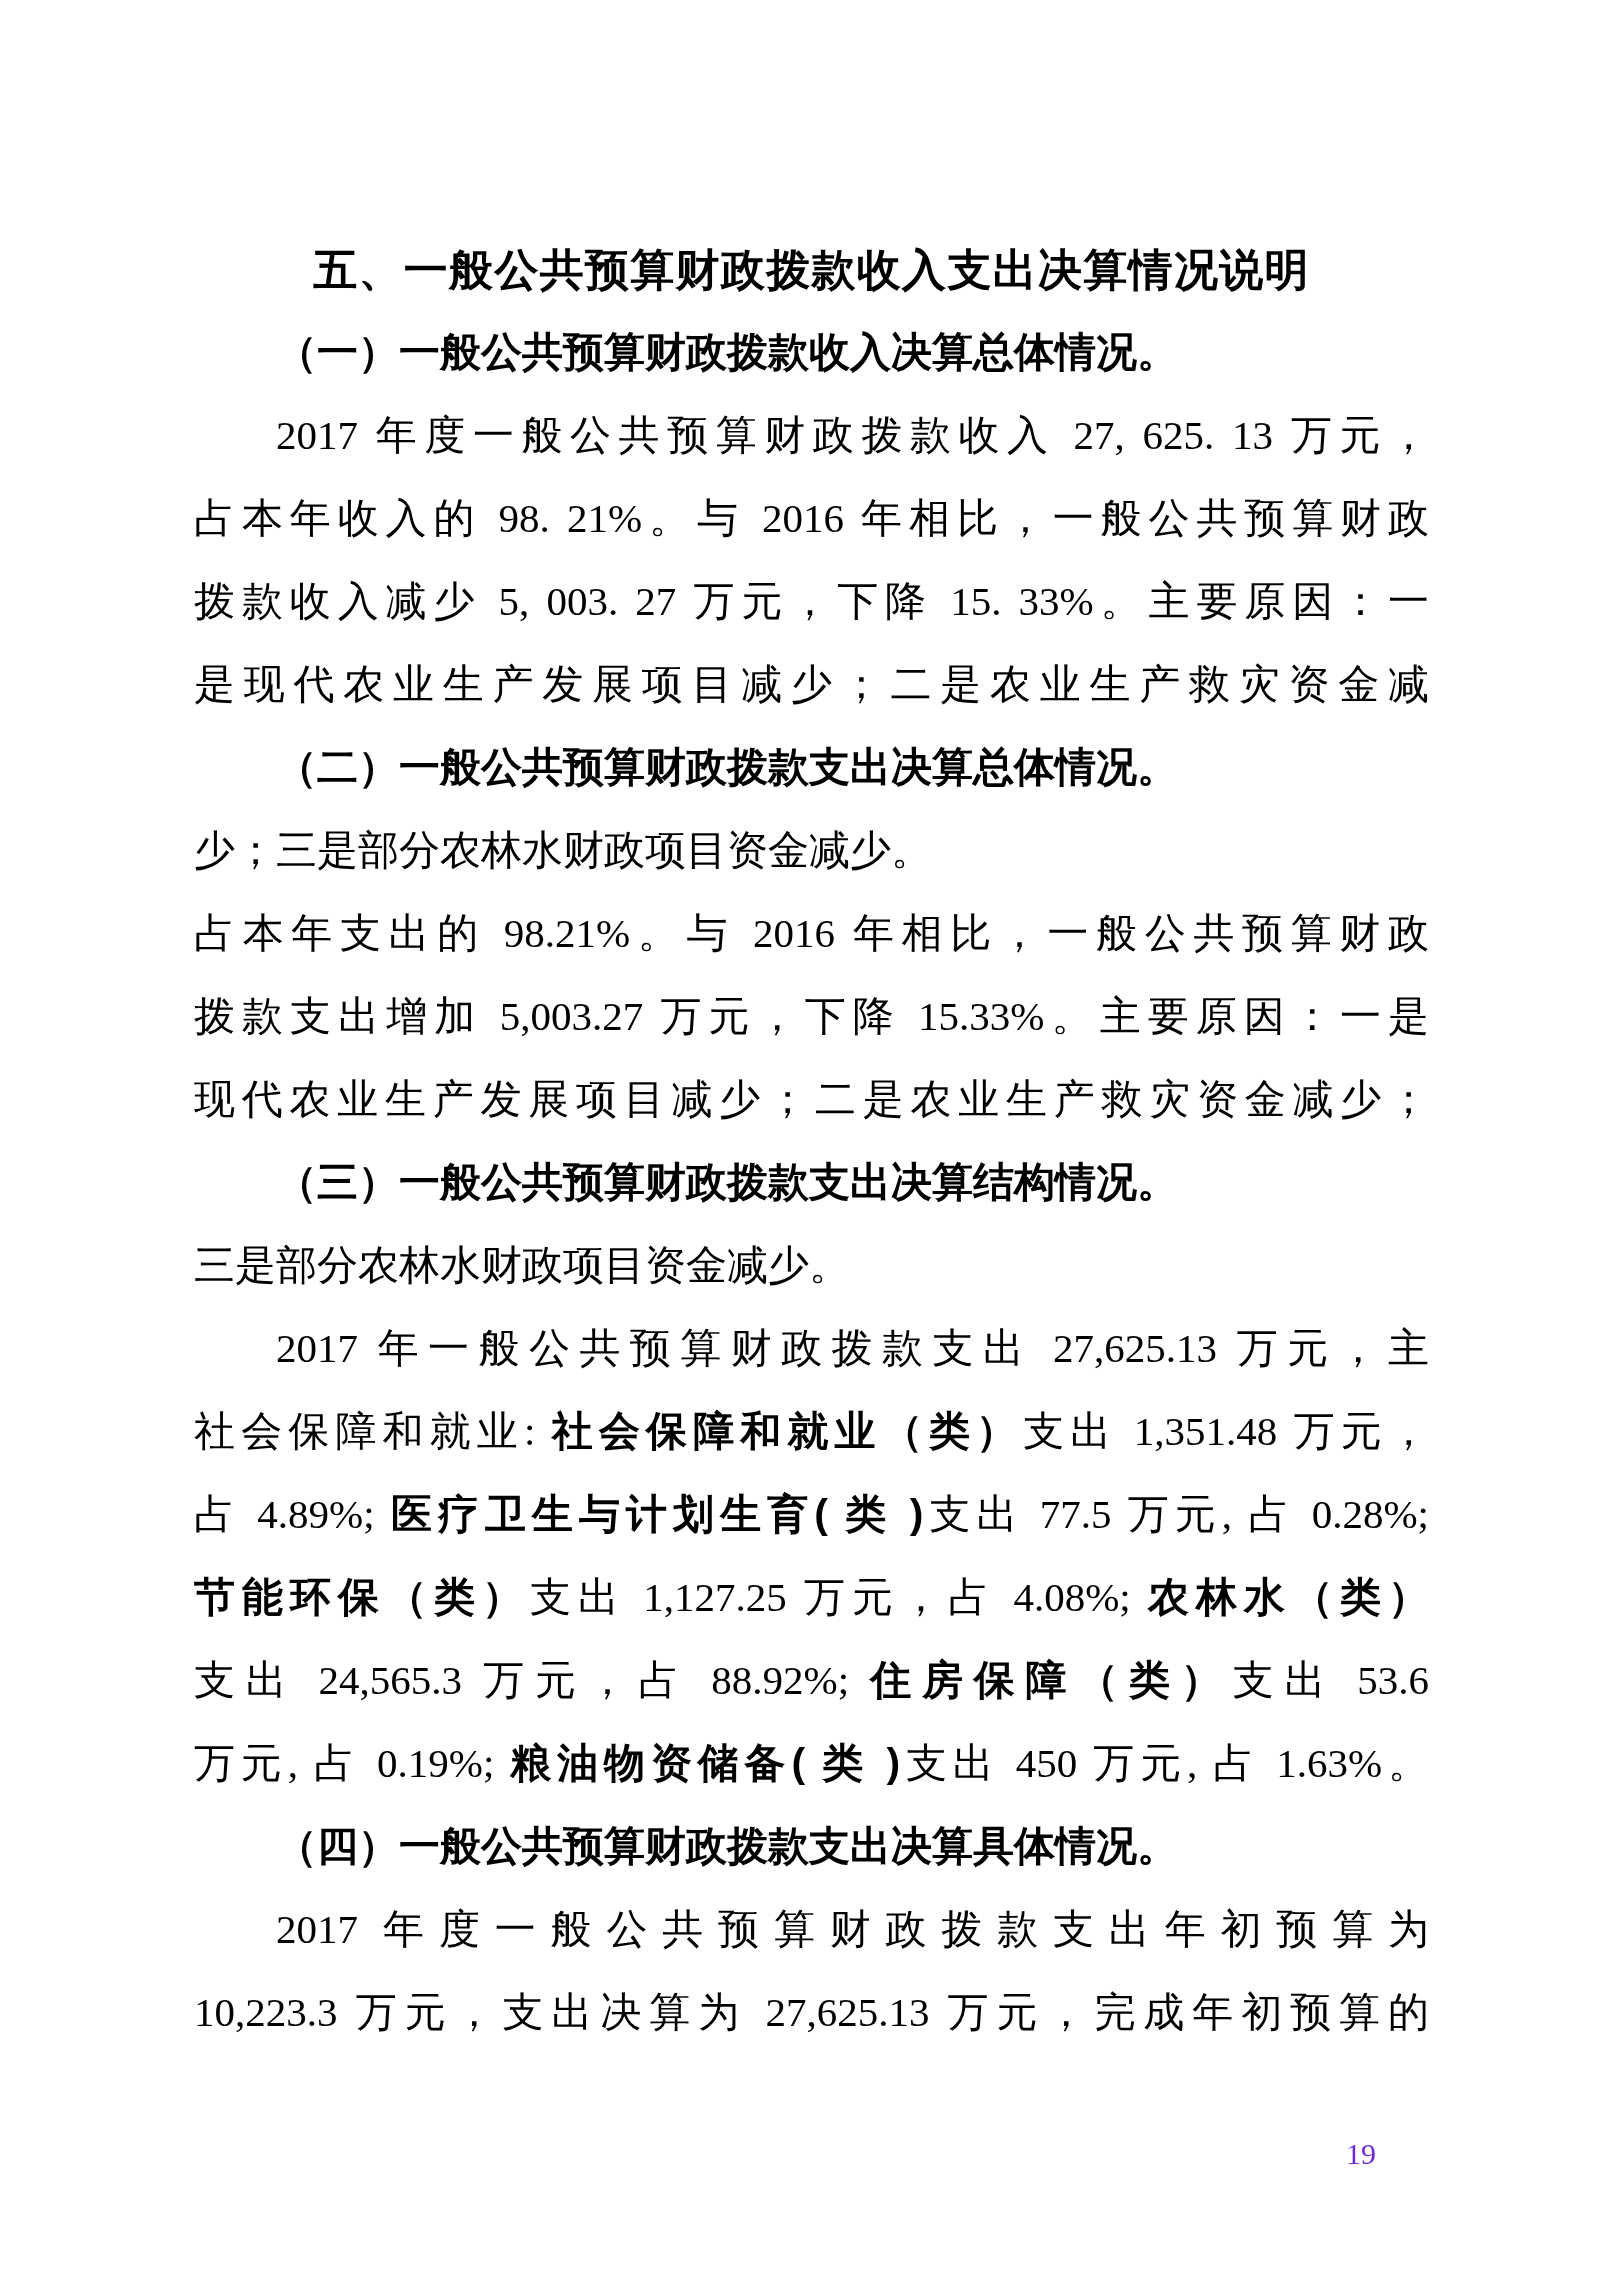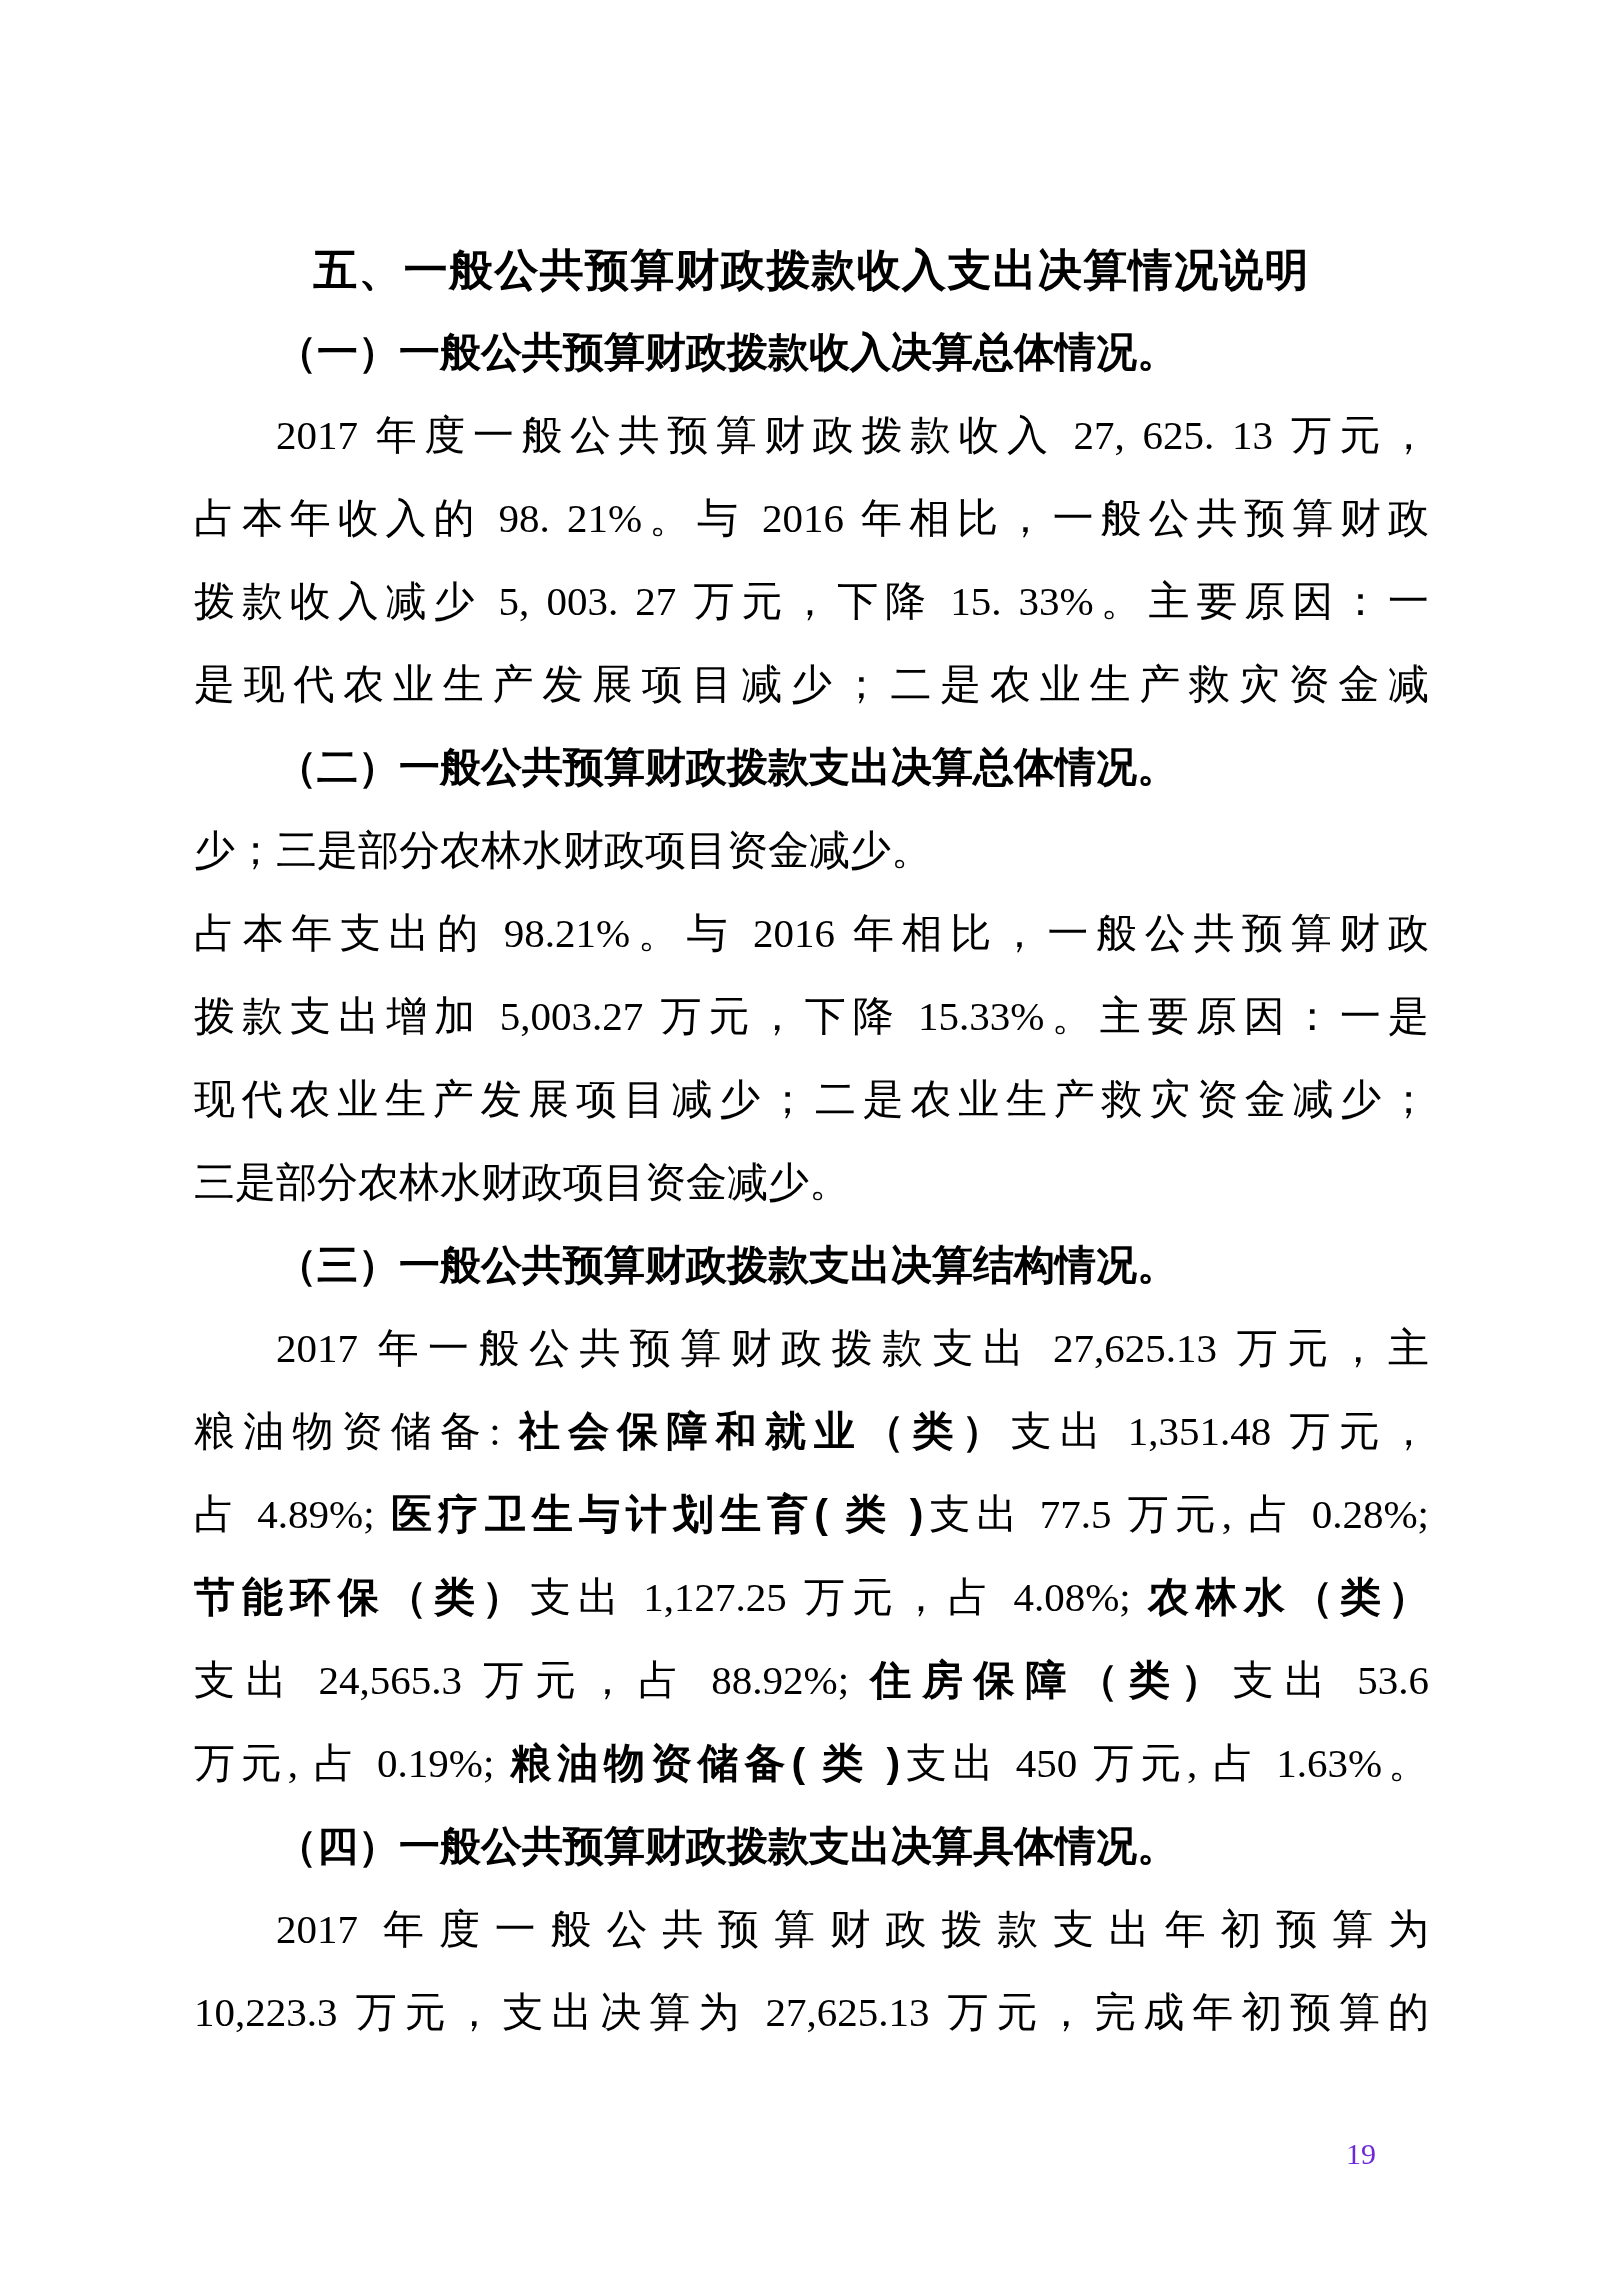--- a/index.html
+++ b/index.html
@@ -78,24 +78,24 @@
       <div class="line heading indent"><span class="seg b">（一）一般公共预算财政拨款收入决算总体情况。</span></div>
       <div class="line body fill indent"><span class="seg">2017 年度一般公共预算财政拨款收入 27, 625. 13 万元，</span></div>
       <div class="line body fill"><span class="seg">占本年收入的 98. 21%。与 2016 年相比，一般公共预算财政</span></div>
       <div class="line body fill"><span class="seg">拨款收入减少 5, 003. 27 万元，下降 15. 33%。主要原因：一</span></div>
       <div class="line body fill"><span class="seg">是现代农业生产发展项目减少；二是农业生产救灾资金减</span></div>
       <div class="line heading indent"><span class="seg b">（二）一般公共预算财政拨款支出决算总体情况。</span></div>
       <div class="line body"><span class="seg">少；三是部分农林水财政项目资金减少。</span></div>
       <div class="line body fill"><span class="seg">占本年支出的 98.21%。与 2016 年相比，一般公共预算财政</span></div>
       <div class="line body fill"><span class="seg">拨款支出增加 5,003.27 万元，下降 15.33%。主要原因：一是</span></div>
       <div class="line body fill"><span class="seg">现代农业生产发展项目减少；二是农业生产救灾资金减少；</span></div>
+      <div class="line heading indent"><span class="seg b">（三）一般公共预算财政拨款支出决算结构情况。</span></div>
       <div class="line body"><span class="seg">三是部分农林水财政项目资金减少。</span></div>
-      <div class="line heading indent"><span class="seg b">（三）一般公共预算财政拨款支出决算结构情况。</span></div>
       <div class="line body fill indent"><span class="seg">2017 年一般公共预算财政拨款支出 27,625.13 万元，主</span></div>
-      <div class="line body fill"><span class="seg">粮油物资储备: </span><span class="seg b">社会保障和就业（类）</span><span class="seg">支出 1,351.48 万元，</span></div>
+      <div class="line body fill"><span class="seg">社会保障和就业: </span><span class="seg b">社会保障和就业（类）</span><span class="seg">支出 1,351.48 万元，</span></div>
       <div class="line body fill"><span class="seg">占 4.89%; </span><span class="seg b">医疗卫生与计划生育( 类 )</span><span class="seg">支出 77.5 万元, 占 0.28%;</span></div>
       <div class="line body fill"><span class="seg b">节能环保（类）</span><span class="seg">支出 1,127.25 万元，占 4.08%; </span><span class="seg b">农林水（类）</span></div>
       <div class="line body fill"><span class="seg">支出 24,565.3 万元，占 88.92%; </span><span class="seg b">住房保障（类）</span><span class="seg">支出 53.6</span></div>
       <div class="line body fill"><span class="seg">万元, 占 0.19%; </span><span class="seg b">粮油物资储备( 类 )</span><span class="seg">支出 450 万元, 占 1.63%。</span></div>
       <div class="line heading indent"><span class="seg b">（四）一般公共预算财政拨款支出决算具体情况。</span></div>
       <div class="line body fill indent"><span class="seg">2017 年度一般公共预算财政拨款支出年初预算为</span></div>
       <div class="line body fill"><span class="seg">10,223.3 万元，支出决算为 27,625.13 万元，完成年初预算的</span></div>
     </main>
   <div class="page-number">19</div>
 </div>

